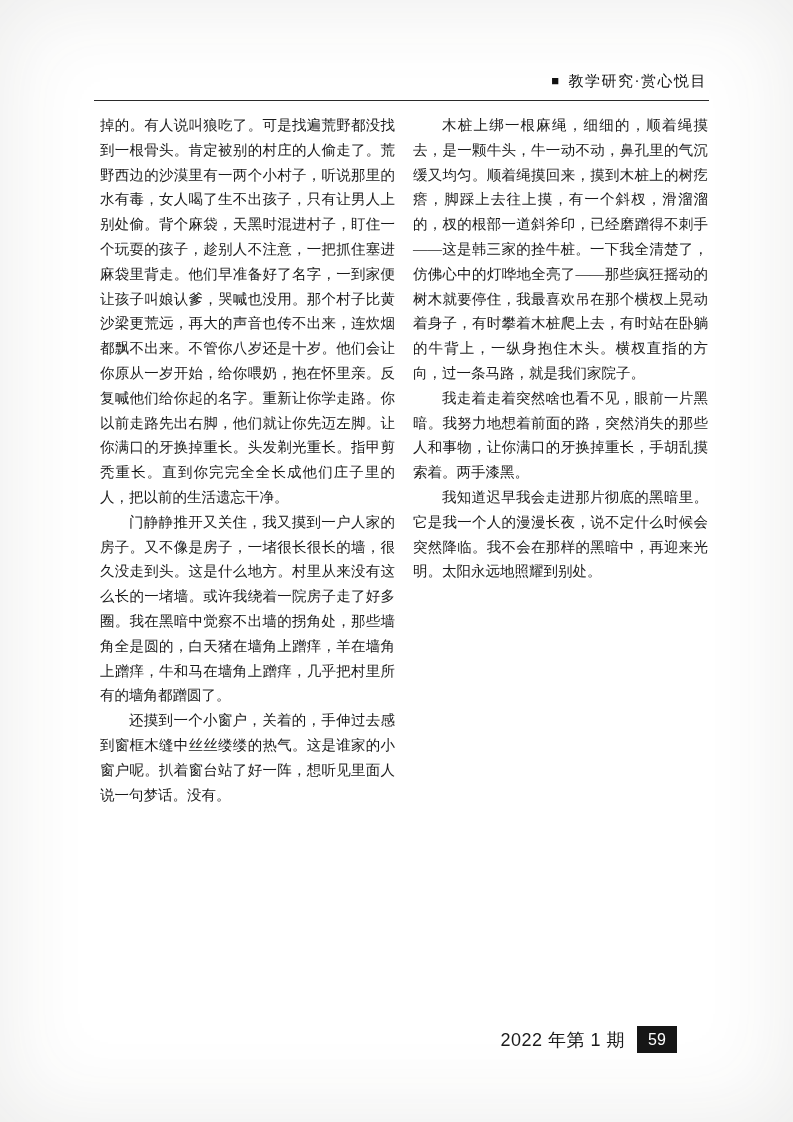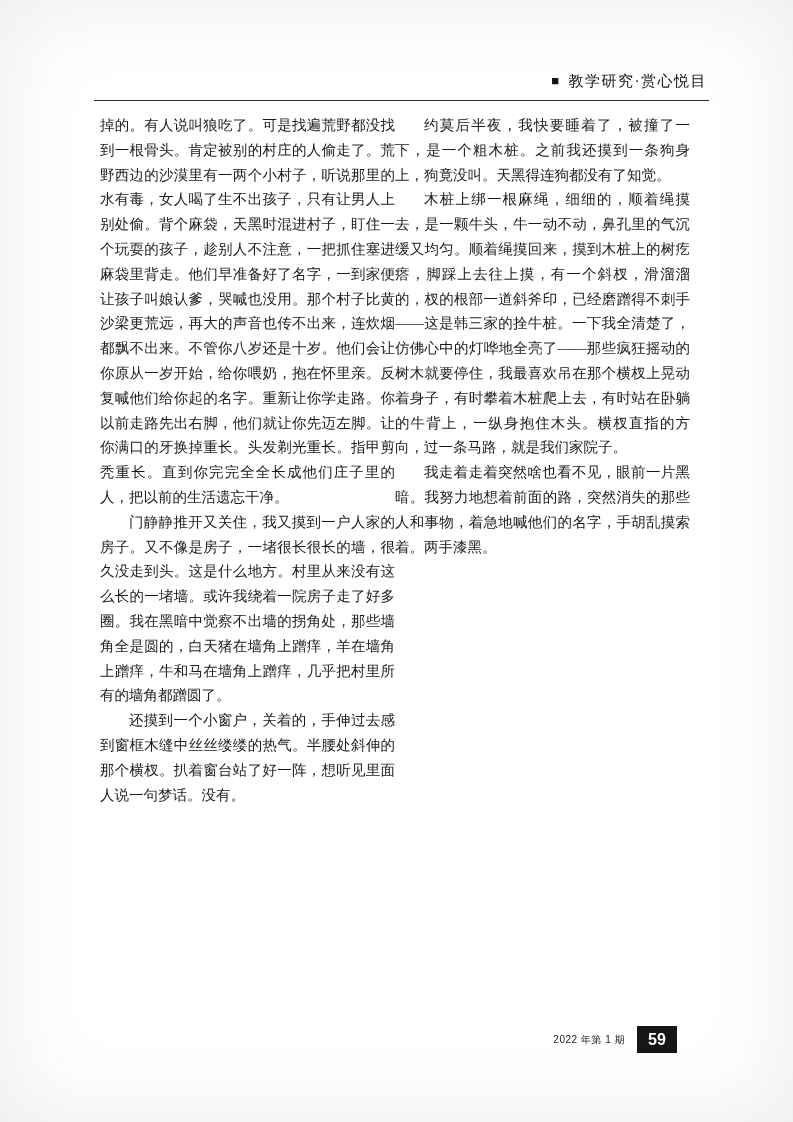--- a/index.html
+++ b/index.html
@@ -35,20 +35,21 @@
     top: 100px; left: 94px; right: 84px;
     height: 1px;
     background: #2a2a2a;
   }
   
   .columns {
     position: absolute;
     top: 113px; left: 100px;
     width: 608px;
     display: flex;
+    gap: 18px;
   }
   .col {
     width: 295px;
     font-size: 14.5px;
     line-height: 24.8px;
     text-align: justify;
     color: #1b1b1b;
   }
   .col p {
     margin: 0;
@@ -59,55 +60,55 @@
   
   .page-footer {
     position: absolute;
     top: 1026px; right: 116px;
     display: flex;
     align-items: center;
     gap: 12px;
     font-family: "Liberation Sans", sans-serif;
   }
   .issue-label {
-    font-size: 10px;
+    font-size: 18px;
     color: #1a1a1a;
     letter-spacing: 0.5px;
   }
   .page-badge {
     display: flex;
     align-items: center;
     justify-content: center;
     width: 40px; height: 27px;
     background: #161616;
     color: #ffffff;
     font-size: 16px;
-    font-weight: bold;
+    font-weight: normal;
   }
 </style>
 </head>
 <body>
 
 <div class="page">
 
   <div class="header-title">
     <span class="marker">■</span><span>教学研究·赏心悦目</span>
   </div>
   <div class="header-rule"></div>
 
   <div class="columns">
     <div class="col">
       <p class="no-indent">掉的。有人说叫狼吃了。可是找遍荒野都没找到一根骨头。肯定被别的村庄的人偷走了。荒野西边的沙漠里有一两个小村子，听说那里的水有毒，女人喝了生不出孩子，只有让男人上别处偷。背个麻袋，天黑时混进村子，盯住一个玩耍的孩子，趁别人不注意，一把抓住塞进麻袋里背走。他们早准备好了名字，一到家便让孩子叫娘认爹，哭喊也没用。那个村子比黄沙梁更荒远，再大的声音也传不出来，连炊烟都飘不出来。不管你八岁还是十岁。他们会让你原从一岁开始，给你喂奶，抱在怀里亲。反复喊他们给你起的名字。重新让你学走路。你以前走路先出右脚，他们就让你先迈左脚。让你满口的牙换掉重长。头发剃光重长。指甲剪秃重长。直到你完完全全长成他们庄子里的人，把以前的生活遗忘干净。</p>
       <p>门静静推开又关住，我又摸到一户人家的房子。又不像是房子，一堵很长很长的墙，很久没走到头。这是什么地方。村里从来没有这么长的一堵墙。或许我绕着一院房子走了好多圈。我在黑暗中觉察不出墙的拐角处，那些墙角全是圆的，白天猪在墙角上蹭痒，羊在墙角上蹭痒，牛和马在墙角上蹭痒，几乎把村里所有的墙角都蹭圆了。</p>
-      <p>还摸到一个小窗户，关着的，手伸过去感到窗框木缝中丝丝缕缕的热气。半腰处斜伸的那个横杈。扒着窗台站了好一阵，想听见里面人说一句梦话。没有。</p>
+      <p>还摸到一个小窗户，关着的，手伸过去感到窗框木缝中丝丝缕缕的热气。这是谁家的小窗户呢。扒着窗台站了好一阵，想听见里面人说一句梦话。没有。</p>
     </div>
     <div class="col">
-      <p>约莫后半夜，我快要睡着了，被撞了一下，是一个粗木桩。之前我还摸到一条狗身上，狗竟没叫。天黑得连狗都没有了知觉。</p>
       <p>木桩上绑一根麻绳，细细的，顺着绳摸去，是一颗牛头，牛一动不动，鼻孔里的气沉缓又均匀。顺着绳摸回来，摸到木桩上的树疙瘩，脚踩上去往上摸，有一个斜杈，滑溜溜的，杈的根部一道斜斧印，已经磨蹭得不刺手——这是韩三家的拴牛桩。一下我全清楚了，仿佛心中的灯哗地全亮了——那些疯狂摇动的树木就要停住，我最喜欢吊在那个横杈上晃动着身子，有时攀着木桩爬上去，有时站在卧躺的牛背上，一纵身抱住木头。横杈直指的方向，过一条马路，就是我们家院子。</p>
-      <p>我走着走着突然啥也看不见，眼前一片黑暗。我努力地想着前面的路，突然消失的那些人和事物，着急地喊他们的名字，手胡乱摸索着。两手漆黑。</p>
+      <p>我走着走着突然啥也看不见，眼前一片黑暗。我努力地想着前面的路，突然消失的那些人和事物，让你满口的牙换掉重长，手胡乱摸索着。两手漆黑。</p>
+      <p>我知道迟早我会走进那片彻底的黑暗里。它是我一个人的漫漫长夜，说不定什么时候会突然降临。我不会在那样的黑暗中，再迎来光明。太阳永远地照耀到别处。</p>
     </div>
   </div>
 
   <div class="page-footer">
     <span class="issue-label">2022 年第 1 期</span>
     <span class="page-badge">59</span>
   </div>
 
 </div>
 

